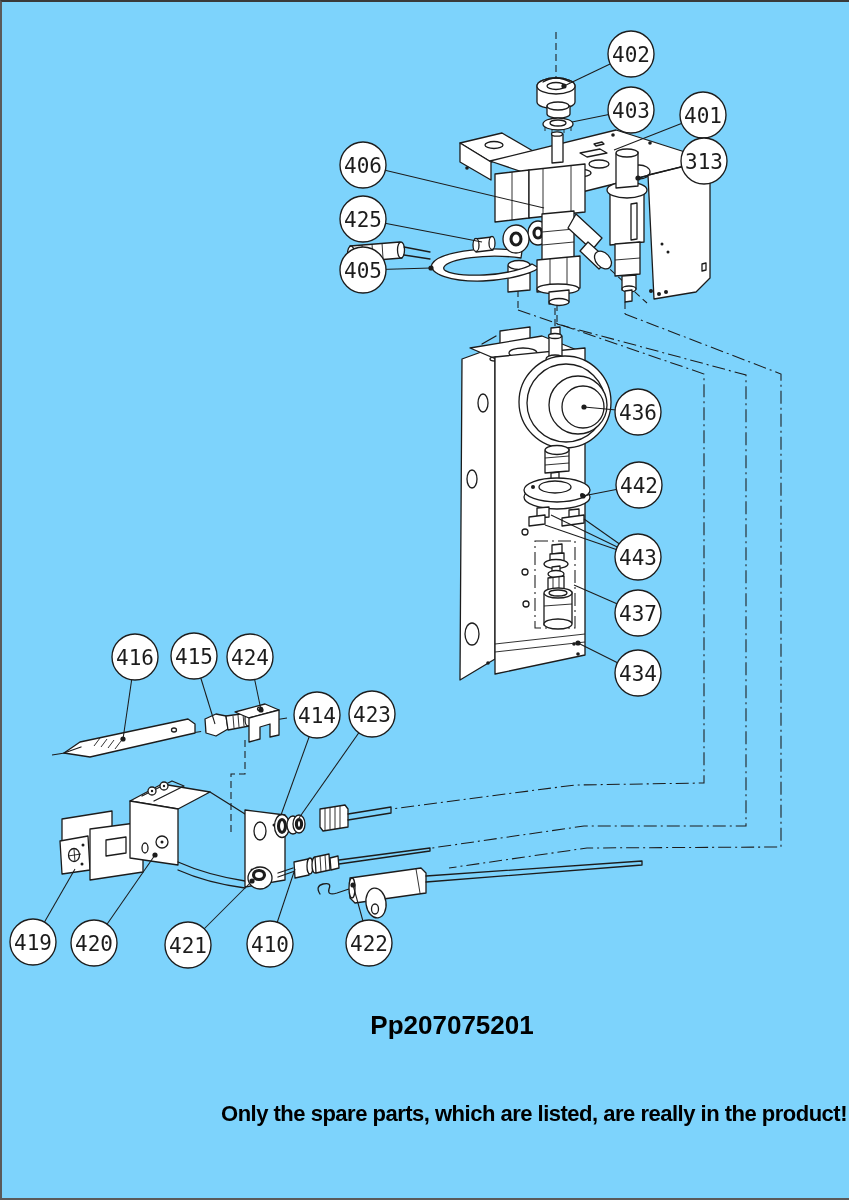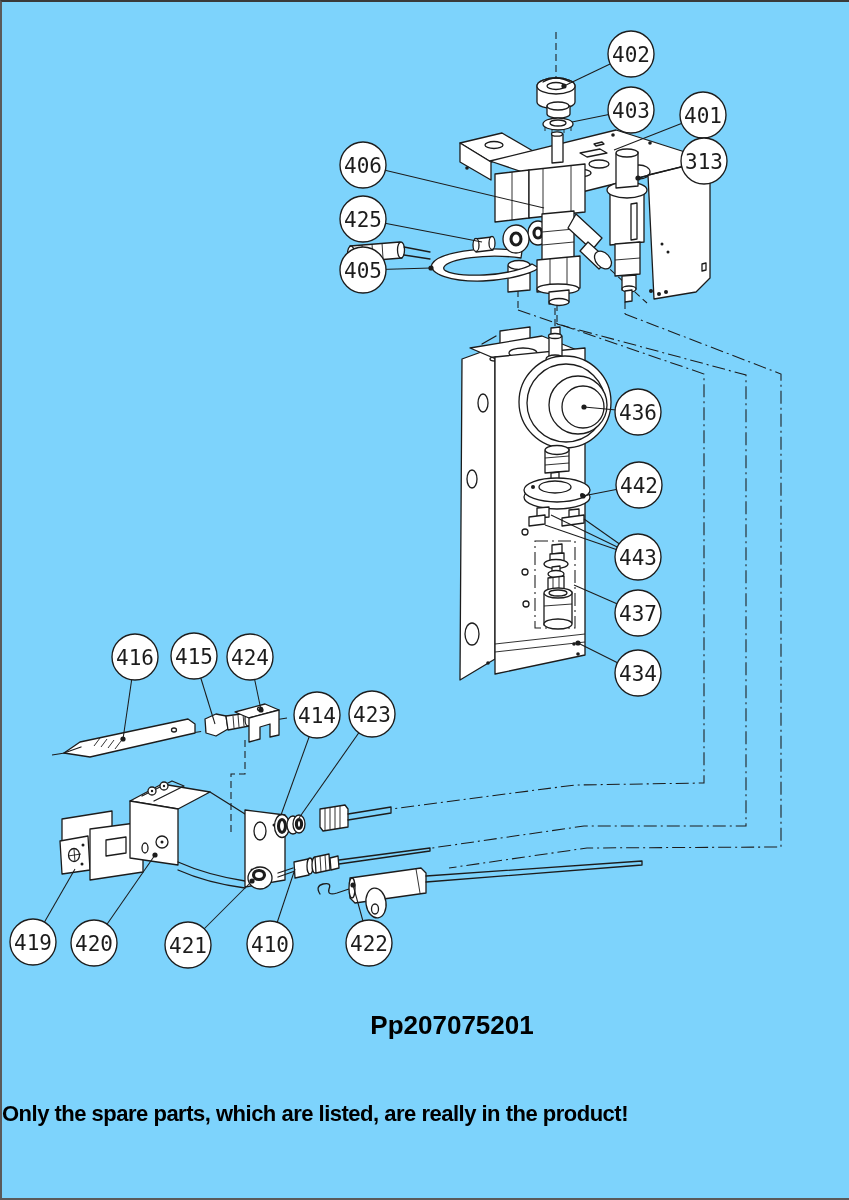--- a/index.html
+++ b/index.html
@@ -32,21 +32,21 @@
   }
 
   .part-number {
     position:absolute; left:0; top:1008px; width:820px;
     text-align:center; font-size:26px; font-weight:bold; color:#000;
     letter-spacing:0px;
     margin-left:40px;
   }
   .notes {
     position:absolute; left:0; top:1097px; width:845px;
-    text-align:left; font-size:22px; font-weight:bold; color:#000;
+    text-align:right; font-size:22px; font-weight:bold; color:#000;
     line-height:29px; letter-spacing:-0.5px; white-space:nowrap;
   }
 </style>
 </head>
 <body>
 
 <div class="page">
 <svg width="845" height="1196" viewBox="0 0 845 1196">
 
   <g>

